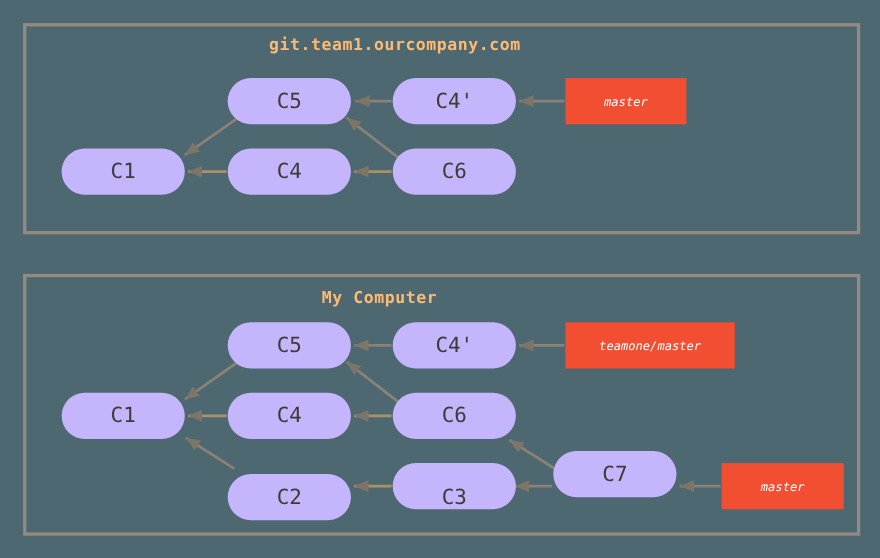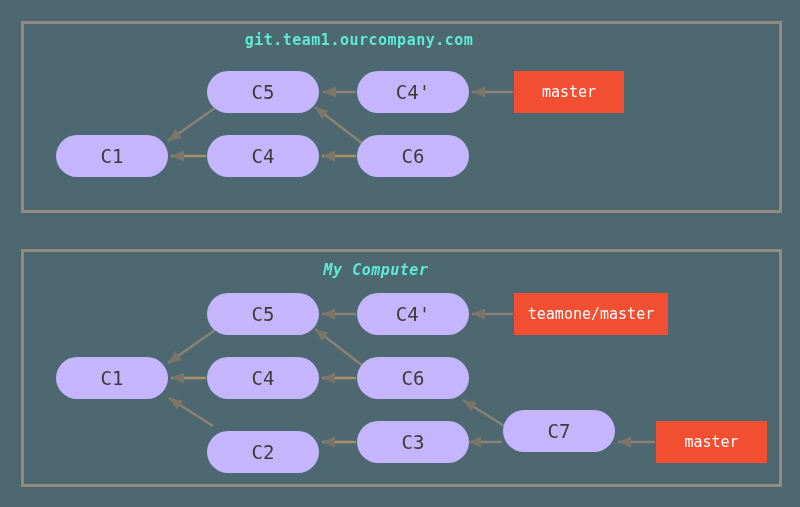--- a/index.html
+++ b/index.html
@@ -6,53 +6,53 @@
   .stage{
     position:relative;width:800px;height:507px;overflow:hidden;
     background:#4d6870;
     font-family:"DejaVu Sans Mono","Liberation Mono",monospace;
   }
   .repo-box{
     position:absolute;border:3px solid #938b81;background:transparent;
   }
   .repo-title{
     position:absolute;transform:translateX(-50%);
-    font-size:15px;font-weight:bold;color:#5eead4;letter-spacing:0.5px;
+    font-size:15px;font-weight:bold;color:#fdba74;letter-spacing:0.5px;
     white-space:nowrap;
   }
   .commit{
     position:absolute;width:112px;height:42px;border-radius:21px;
     background:#c4b5fd;display:flex;align-items:center;justify-content:center;
     z-index:3;
   }
   .commit span{
     font-size:19px;color:#3f3b37;
   }
   .branch{
     position:absolute;height:42px;background:#f14e32;
     display:flex;align-items:center;justify-content:center;z-index:3;
   }
   .branch span{
-    font-size:15px;color:#ffffff;white-space:nowrap;
+    font-size:11px;color:#ffffff;white-space:nowrap;font-style:italic;
   }
   svg.edges{position:absolute;left:0;top:0;z-index:2;}
   svg.edges line{stroke-width:2.5px;}
   .gray{stroke:#8a8177;}
   .tan{stroke:#ad9166;}
 </style>
 </head>
 <body>
 
 <div class="stage">
 
   <div class="repo-box" style="left:21px;top:21px;width:761px;height:192px;box-sizing:border-box;"></div>
   <div class="repo-box" style="left:21px;top:249px;width:761px;height:238px;box-sizing:border-box;"></div>
 
   <div class="repo-title" style="left:359px;top:31px;">git.team1.ourcompany.com</div>
-  <div class="repo-title" style="left:376px;top:261px;font-style:italic;">My Computer</div>
+  <div class="repo-title" style="left:345px;top:261px;">My Computer</div>
 
   <svg class="edges" width="800" height="507">
     <defs>
       <marker id="head" markerUnits="userSpaceOnUse" markerWidth="13" markerHeight="11" viewBox="0 0 12 10" refX="12" refY="5" orient="auto">
         <path d="M0,0 L12,5 L0,10 Z" fill="#7d7568"></path>
       </marker>
     </defs>
 
     <line class="gray" x1="356" y1="92" x2="323" y2="92" marker-end="url(#head)"></line>
     <line class="gray" x1="513" y1="92" x2="472" y2="92" marker-end="url(#head)"></line>
@@ -105,21 +105,21 @@
     </div>
   <div class="commit" style="left:207px;top:357px;">
       <span>C4</span>
     </div>
   <div class="commit" style="left:357px;top:357px;">
       <span>C6</span>
     </div>
   <div class="commit" style="left:207px;top:431px;">
       <span>C2</span>
     </div>
-  <div class="commit" style="left:357px;top:421px;">
+  <div class="commit" style="left:357px;top:421px;align-items:flex-end;">
       <span>C3</span>
     </div>
   <div class="commit" style="left:503px;top:410px;">
       <span>C7</span>
     </div>
 
   <div class="branch" style="left:514px;top:293px;width:154px;">
       <span>teamone/master</span>
     </div>
   <div class="branch" style="left:656px;top:421px;width:111px;">

